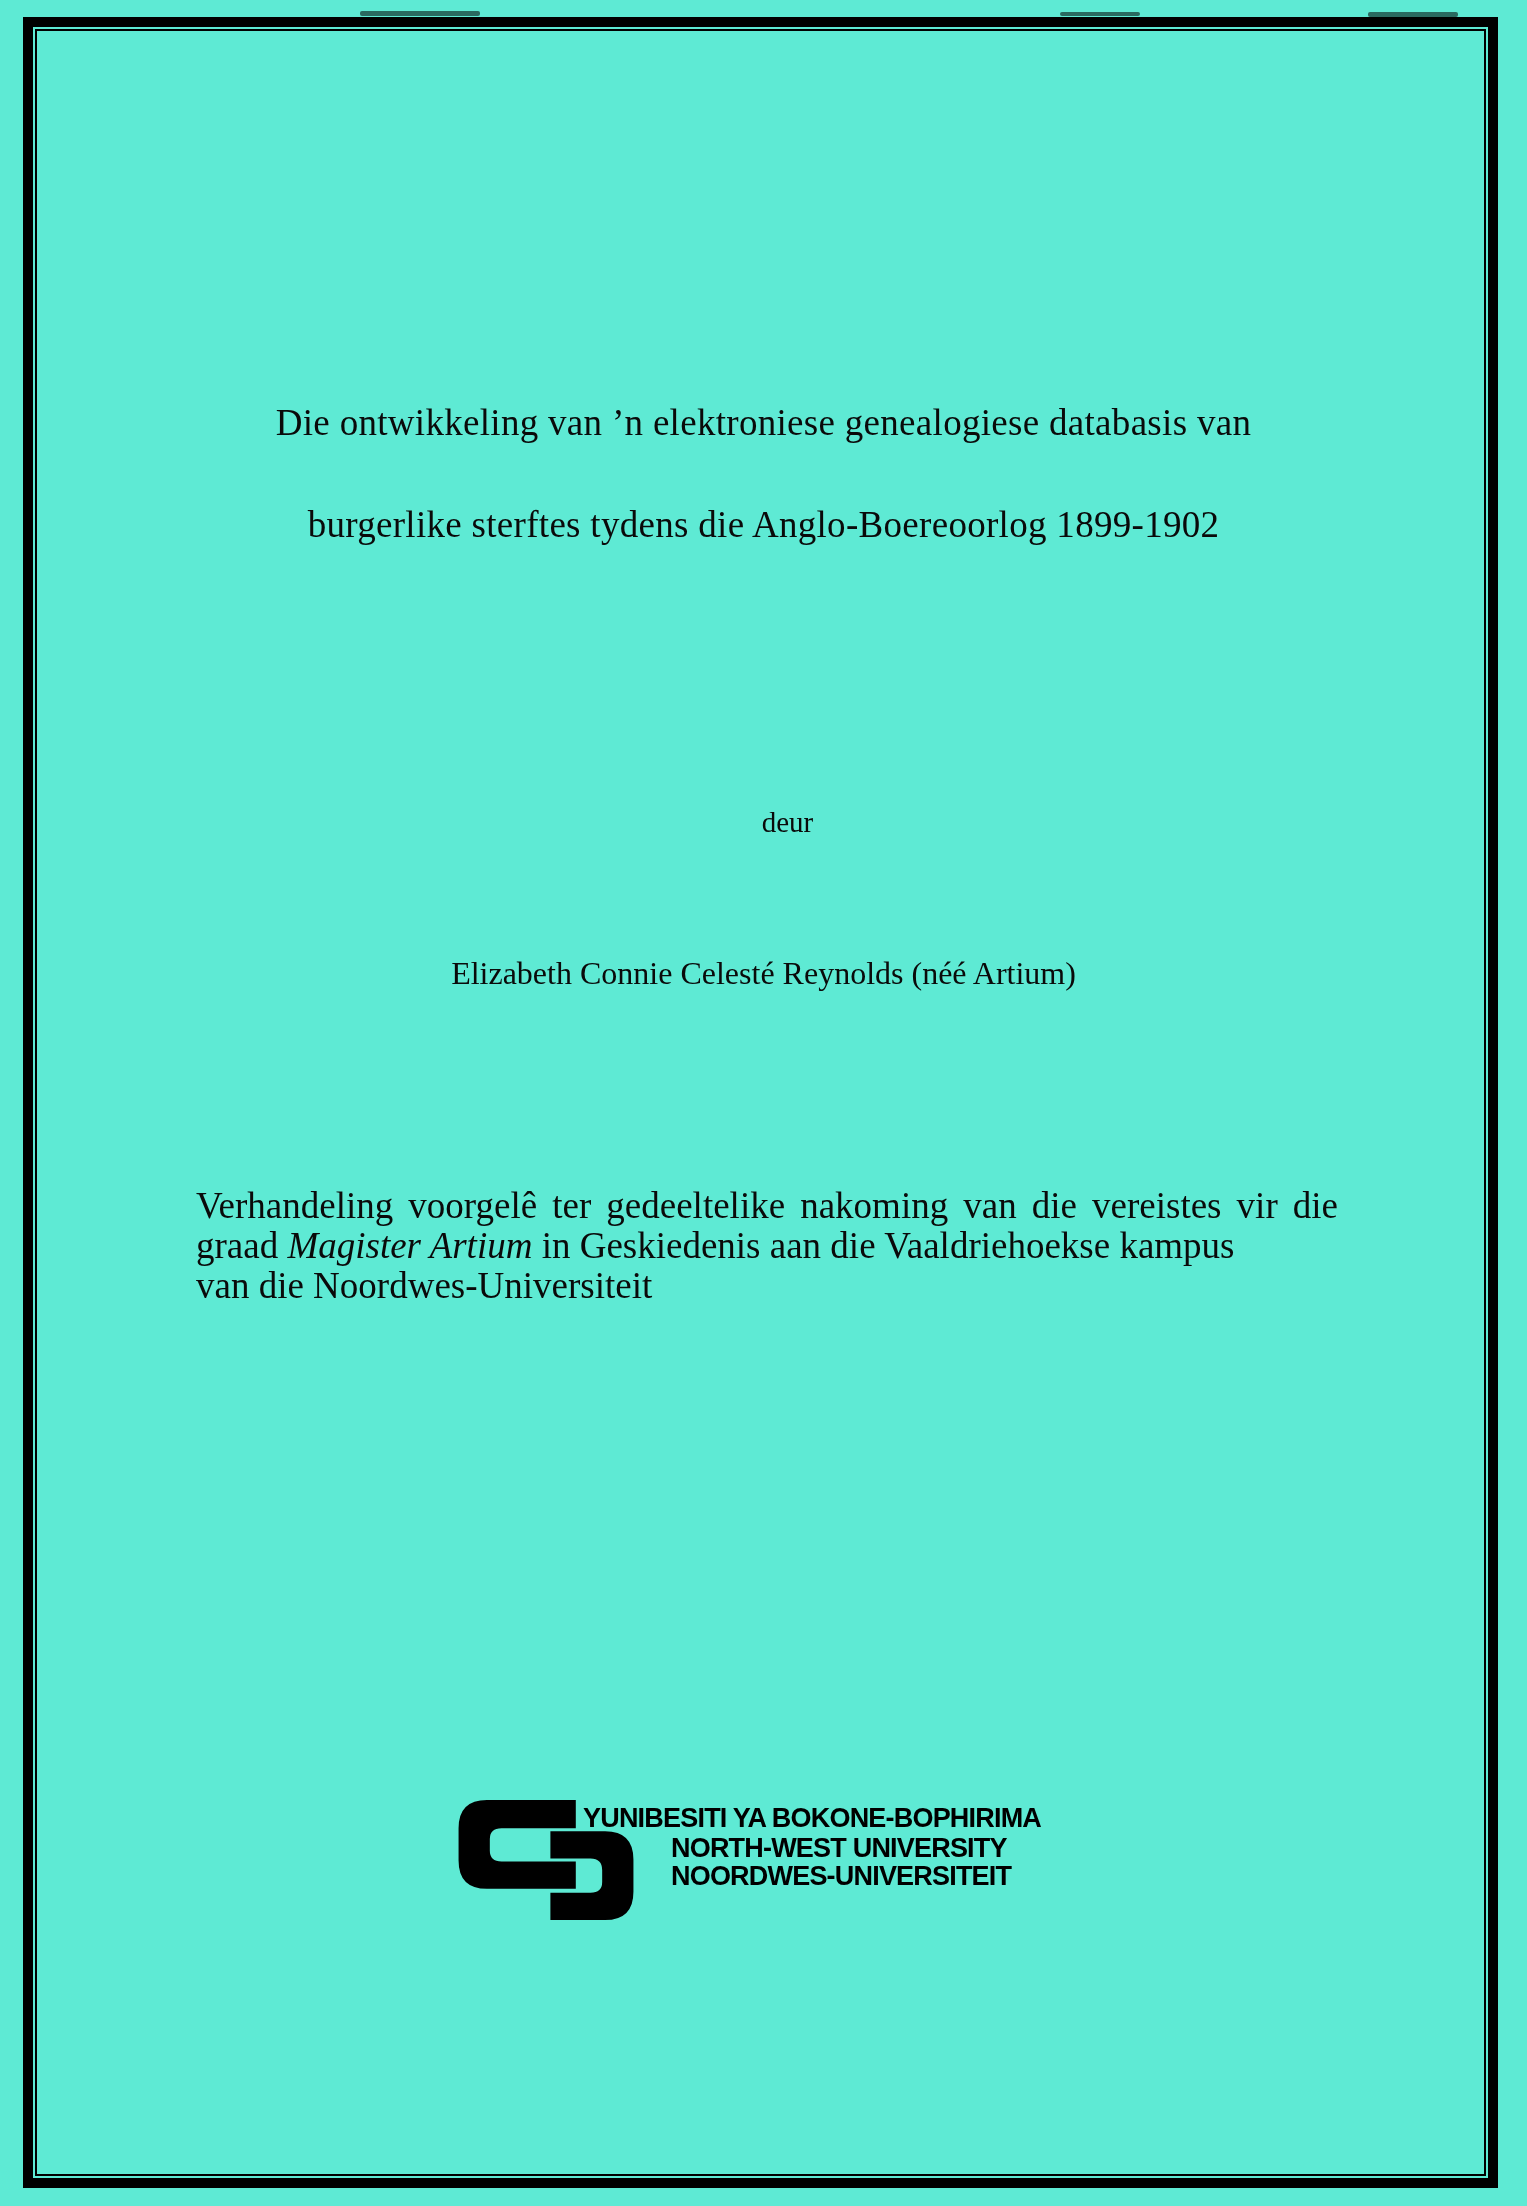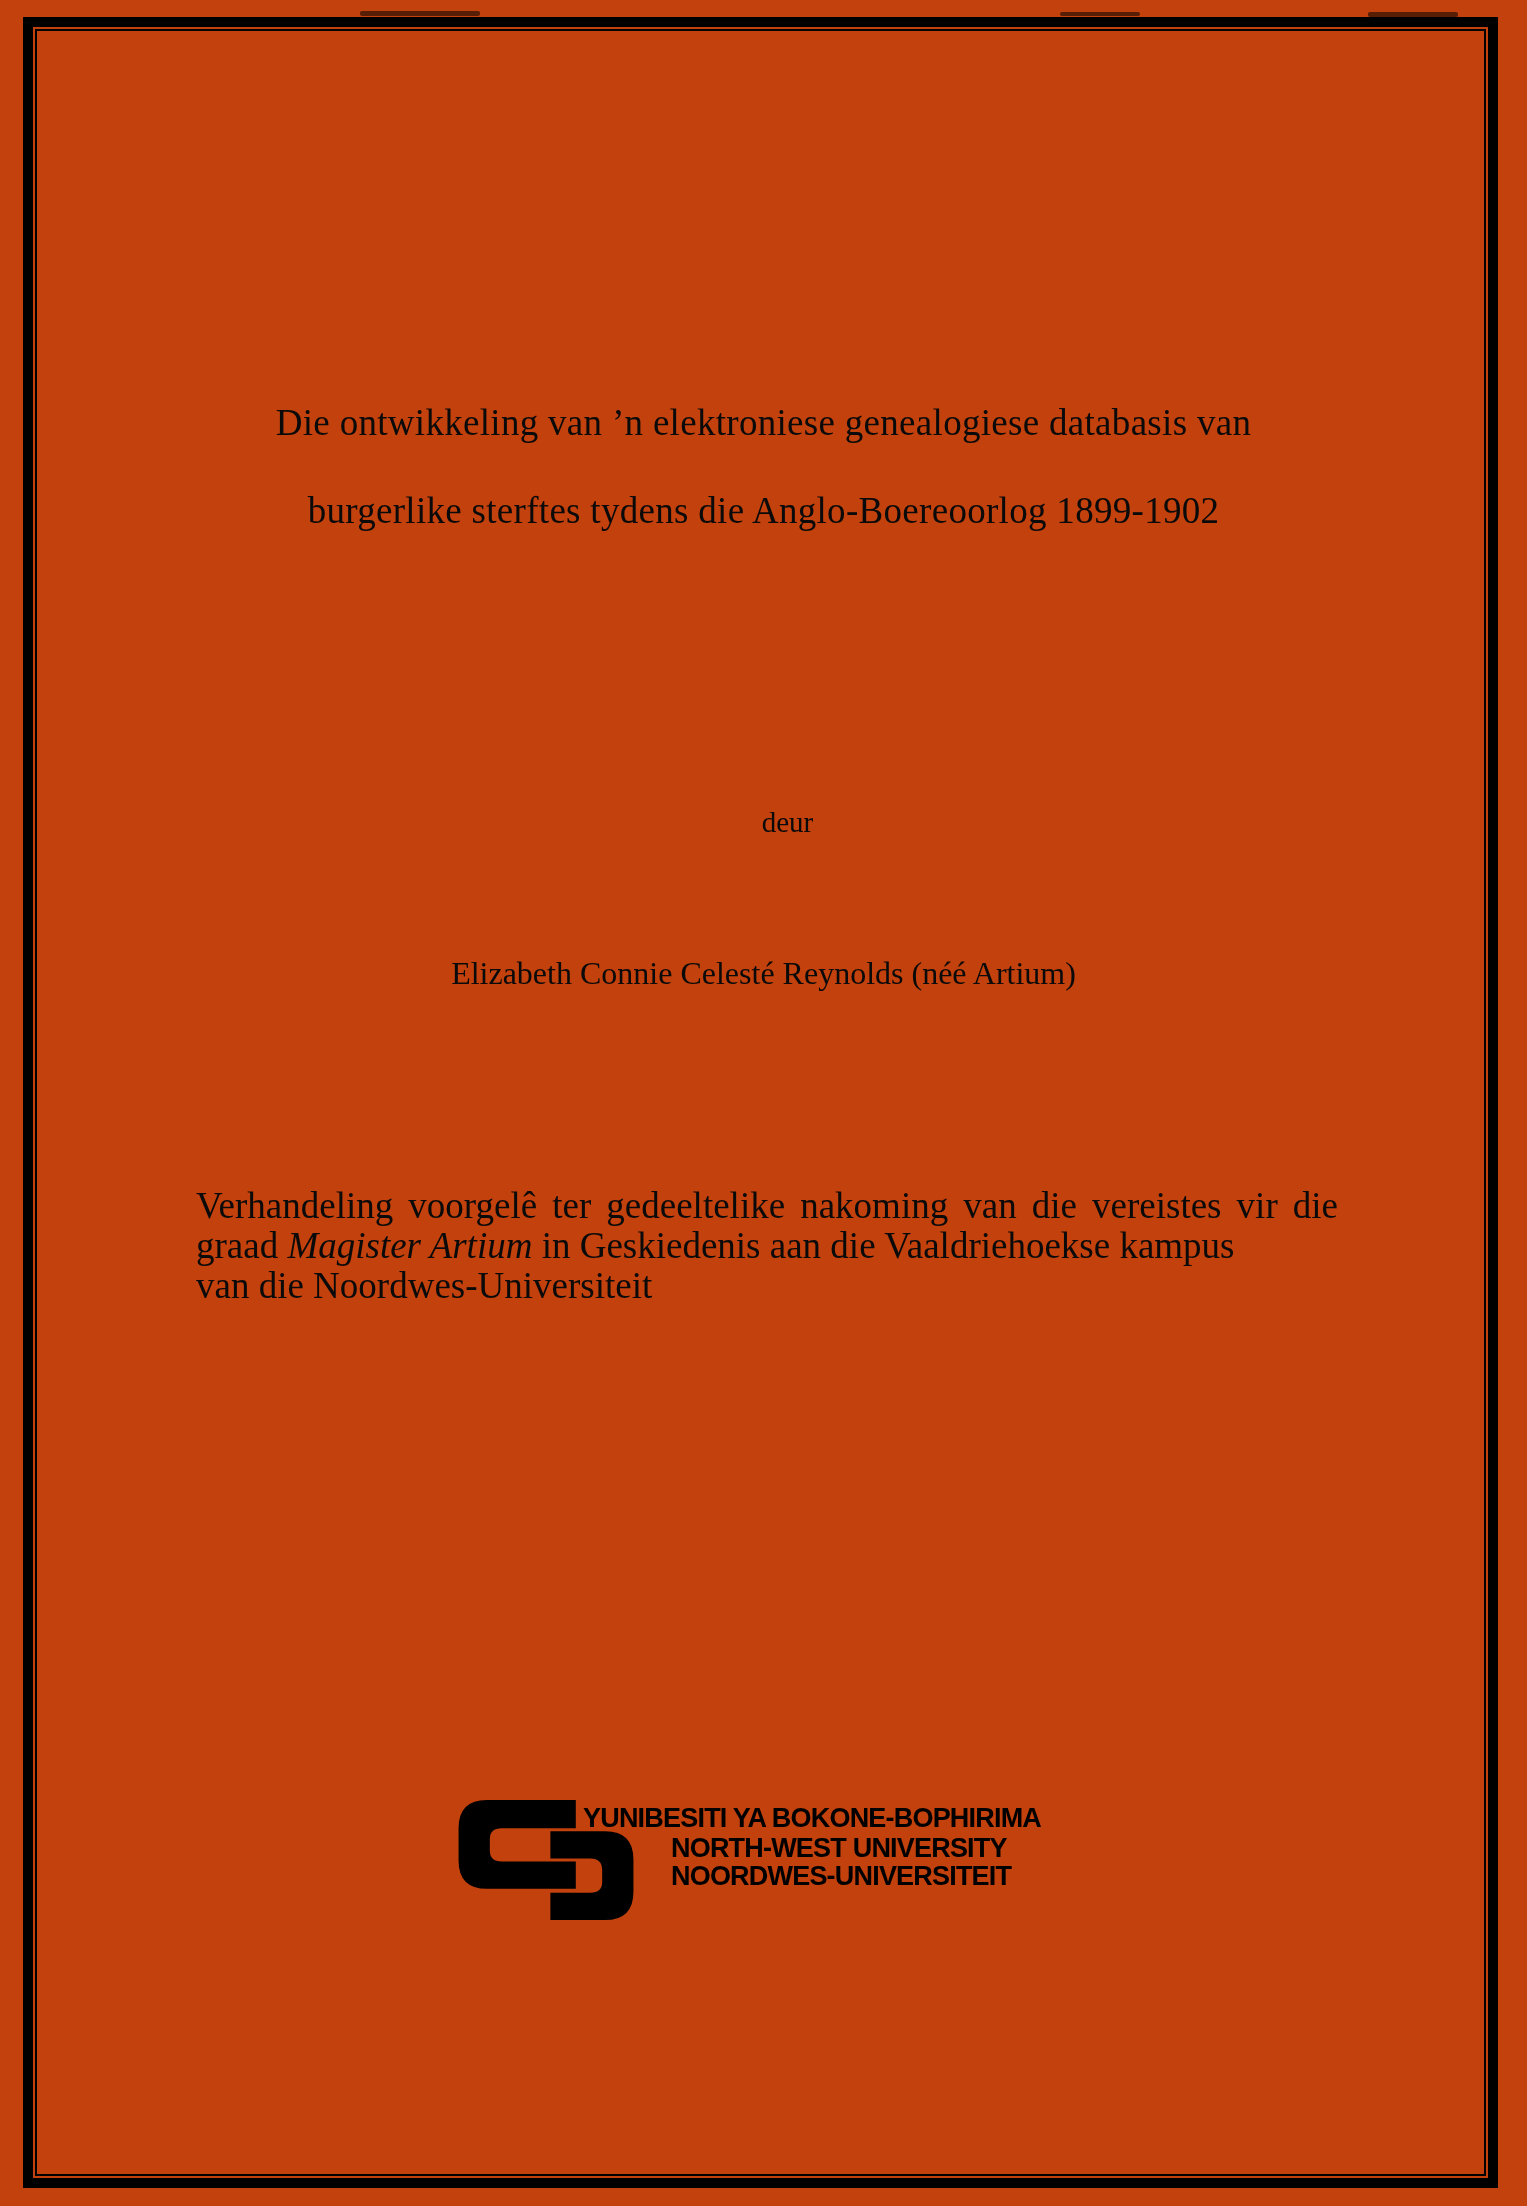--- a/index.html
+++ b/index.html
@@ -4,21 +4,21 @@
 <style>
   html, body {
     margin: 0;
     padding: 0;
     background: #ffffff;
   }
   .page {
     position: relative;
     width: 1527px;
     height: 2206px;
-    background: #c2410c;
+    background: #5eead4;
     font-family: "Liberation Serif", "DejaVu Serif", serif;
     color: #0a0a0a;
     overflow: hidden;
   }
   
   .frame-outer {
     position: absolute;
     left: 23px;
     top: 17px;
     width: 1475px;
@@ -49,21 +49,21 @@
     position: absolute;
     left: 0;
     right: 0;
     text-align: center;
     font-size: 37px;
     line-height: 1.1;
     letter-spacing: 0.3px;
     white-space: nowrap;
   }
   .title-1 { top: 403px; }
-  .title-2 { top: 491px; }
+  .title-2 { top: 505px; }
 
   .byline {
     position: absolute;
     left: 0;
     right: 0;
     top: 806px;
     text-align: center;
     font-size: 29px;
     padding-left: 48px;
   }

